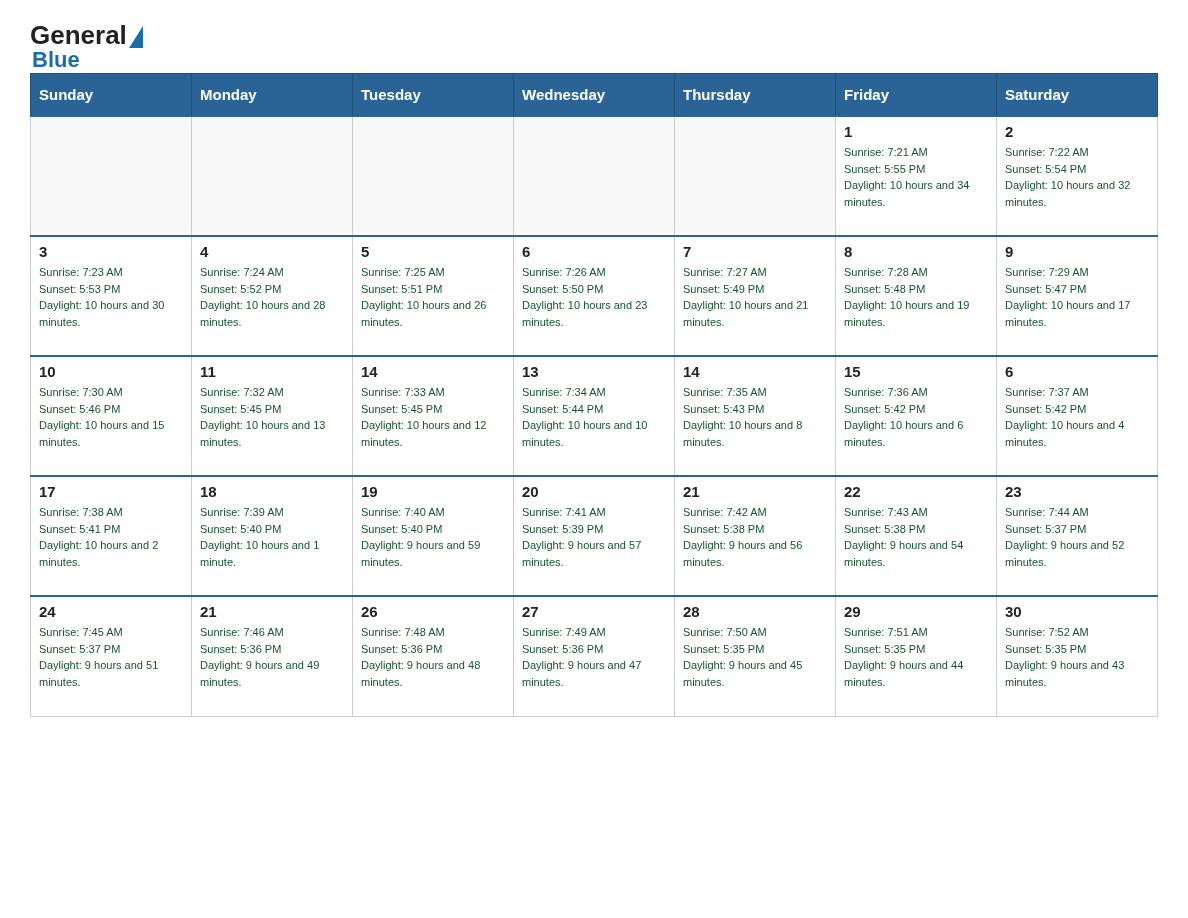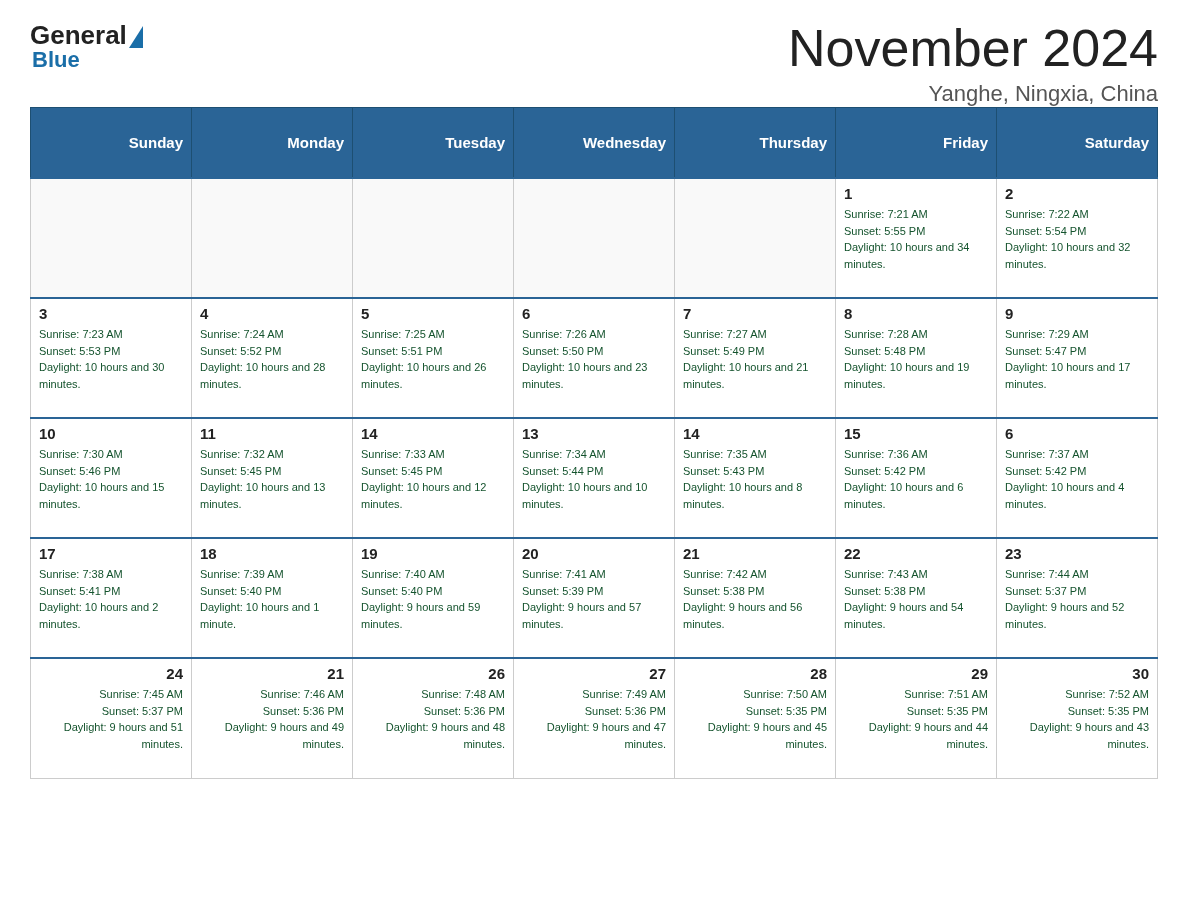--- a/index.html
+++ b/index.html
@@ -61,24 +61,24 @@
       margin-top: 4px;
     }
     .calendar {
       width: 100%;
       border-collapse: collapse;
       border: 1px solid #aaa;
     }
     .calendar th {
       background-color: #2a6496;
       color: #fff;
-      padding: 26px 8px;
+      padding: 12px 8px;
       font-size: 15px;
       font-weight: bold;
-      text-align: right;
+      text-align: left;
       border: 1px solid #1d4f72;
     }
     .calendar td {
       vertical-align: top;
       padding: 6px 8px;
       border: 1px solid #ccc;
       width: calc(100% / 7);
       min-height: 110px;
       height: 120px;
       font-size: 13px;
@@ -94,40 +94,35 @@
     .day-info {
       font-size: 11px;
       color: #14532d;
       line-height: 1.5;
     }
     .calendar tr {
       border-bottom: 2px solid #2a6496;
     }
     .calendar tbody tr:last-child {
       border-bottom: none;
-      text-align: right;
     }
     .empty-cell {
       background: #f9f9f9;
     }
   </style>
 </head>
 <body>
 
 <div class="header">
   <div class="logo">
     <div class="logo-top">
       <span class="logo-general">General</span>
       <div class="logo-triangle"></div>
     </div>
     <span class="logo-blue">Blue</span>
-  </div>
-  <div class="title-block">
-    <h1>November 2024</h1>
-    <h2>Yanghe, Ningxia, China</h2>
   </div>
 </div>
 
 <table class="calendar">
   <thead>
     <tr>
     <th>Sunday</th>
         <th>Monday</th>
         <th>Tuesday</th>
         <th>Wednesday</th>

